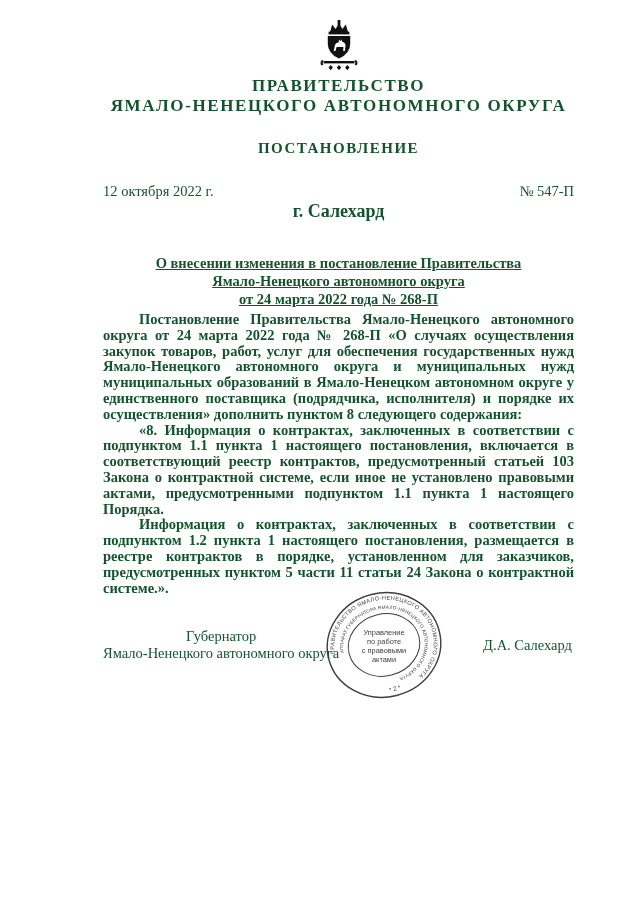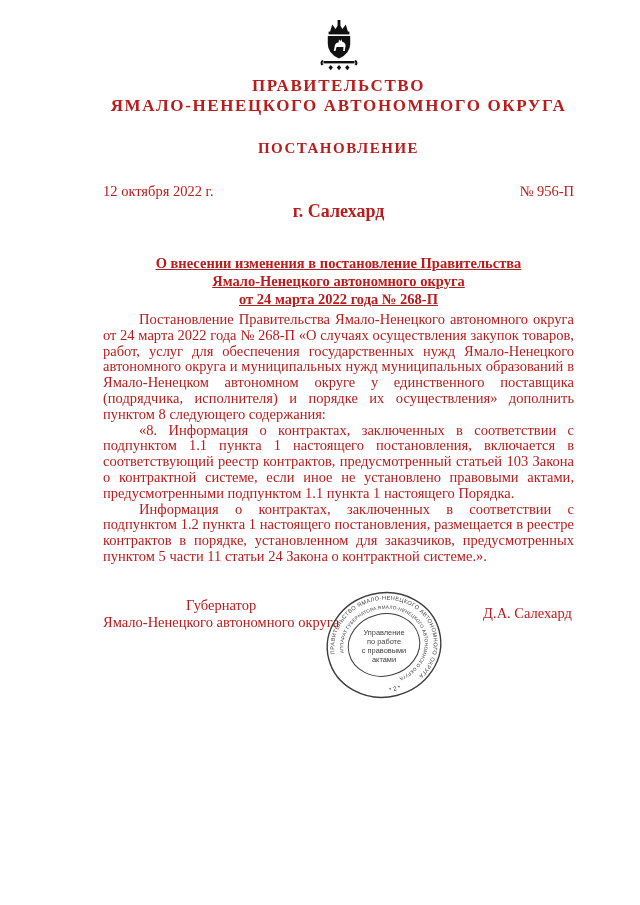--- a/index.html
+++ b/index.html
@@ -5,21 +5,21 @@
   html, body {
     margin: 0;
     padding: 0;
     background: #ffffff;
   }
   .page {
     position: relative;
     width: 619px;
     height: 905px;
     background: #ffffff;
-    color: #b91c1c;
+    color: #14532d;
     font-family: "Liberation Serif", serif;
     overflow: hidden;
   }
   .content {
     padding: 20px 45px 0 103px; 
   }
   .header {
     text-align: center;
   }
   .emblem-wrap {
@@ -71,20 +71,21 @@
   }
   .body-paragraphs {
     margin-top: 4px;
   }
   .body-paragraphs p {
     margin: 0;
     font-size: 14.5px;
     line-height: 15.8px;
     text-align: justify;
     text-indent: 36px;
+    font-weight: bold;
   }
   .signature-row {
     display: flex;
     align-items: center;
     justify-content: space-between;
     margin-top: 32px;
     font-size: 14.5px;
   }
   .signature-position {
     text-align: center;
@@ -125,21 +126,21 @@
           <path d="M14.8 31 L16 24.8 Q17.4 22.4 19.6 22.6 L20 19.6 L21.4 21.2 L22.4 19.2 L23.2 21.8 Q26.2 22.4 26.6 25.4 L25.8 31 H24.2 L24.4 27 H17.6 L16.4 31 Z" fill="#ffffff"></path>
         </svg>
       </div>
       <div class="org-line">ПРАВИТЕЛЬСТВО</div>
       <div class="org-line">ЯМАЛО-НЕНЕЦКОГО АВТОНОМНОГО ОКРУГА</div>
       <div class="doc-type">ПОСТАНОВЛЕНИЕ</div>
     </div>
 
     <div class="meta-row">
       <span>12 октября 2022 г.</span>
-      <span>№ 956-П</span>
+      <span>№ 547-П</span>
     </div>
     <div class="city">г. Салехард</div>
 
     <div class="doc-title">О внесении изменения в постановление Правительства
 Ямало-Ненецкого автономного округа
 от 24 марта 2022 года № 268-П</div>
 
 
     <div class="body-paragraphs">
       <p>Постановление Правительства Ямало-Ненецкого автономного округа от 24 марта 2022 года № 268-П «О случаях осуществления закупок товаров, работ, услуг для обеспечения государственных нужд Ямало-Ненецкого автономного округа и муниципальных нужд муниципальных образований в Ямало-Ненецком автономном округе у единственного поставщика (подрядчика, исполнителя) и порядке их осуществления» дополнить пунктом 8 следующего содержания:</p>

